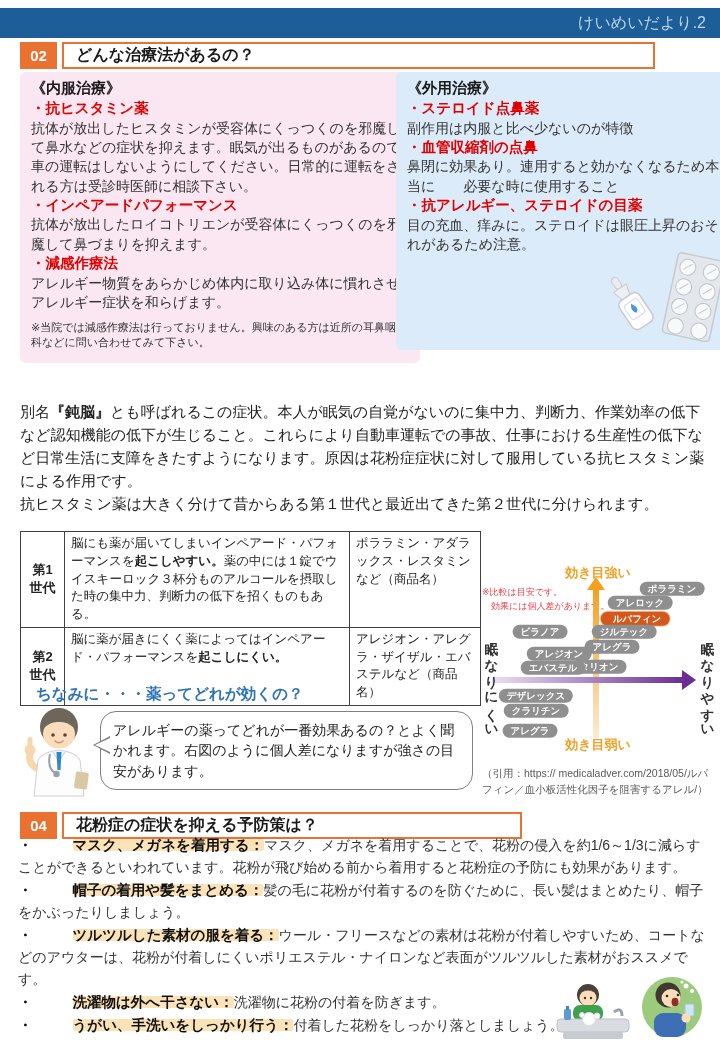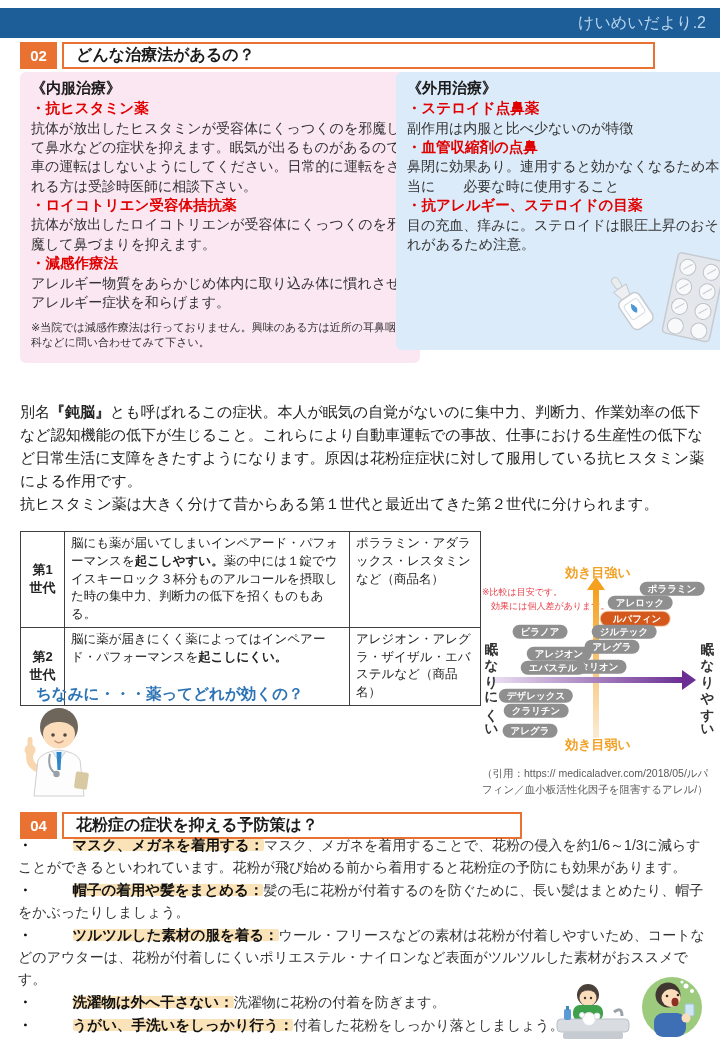--- a/index.html
+++ b/index.html
@@ -111,21 +111,21 @@
 
   <div class="sec-head" id="sec02">
     <div class="sec-num">02</div>
     <div class="sec-title">どんな治療法があるの？</div>
   </div>
 
   <div class="col col-oral">
     <div class="col-heading">《内服治療》</div>
     <div class="rx-label">・抗ヒスタミン薬</div>
     <div class="rx-body">抗体が放出したヒスタミンが受容体にくっつくのを邪魔して鼻水などの症状を抑えます。眠気が出るものがあるので車の運転はしないようにしてください。日常的に運転をされる方は受診時医師に相談下さい。</div>
-    <div class="rx-label">・ロイコトリエン受容体拮抗薬</div>
+    <div class="rx-label">・インペアードパフォーマンス</div>
     <div class="rx-body">抗体が放出したロイコトリエンが受容体にくっつくのを邪魔して鼻づまりを抑えます。</div>
     <div class="rx-label">・減感作療法</div>
     <div class="rx-body">アレルギー物質をあらかじめ体内に取り込み体に慣れさせアレルギー症状を和らげます。</div>
     <div class="col-note">※当院では減感作療法は行っておりません。興味のある方は近所の耳鼻咽喉科などに問い合わせてみて下さい。</div>
   </div>
 
   <div class="col col-topical">
     <div class="col-heading">《外用治療》</div>
     <div class="rx-label">・ステロイド点鼻薬</div>
     <div class="rx-body">副作用は内服と比べ少ないのが特徴</div>
@@ -230,20 +230,21 @@
       <path d="M35 35 Q39 38.5 43 35" stroke="#C89070" stroke-width="1.5" fill="none" stroke-linecap="round"></path>
       <path d="M39 44 Q22 46 18 54 L14 90 L64 90 L60 54 Q56 46 39 44 Z" fill="#FDFDFD" stroke="#CFCFCF"></path>
       <polygon points="32,45 46,45 39,55" fill="#E8F2FB"></polygon>
       <path d="M32 45 L39 55 L46 45" fill="none" stroke="#CFCFCF"></path>
       <polygon points="36.5,46 41.5,46 40.5,64 37.5,64" fill="#2F86C8"></polygon>
       <path d="M30 48 Q27 62 35 67" stroke="#9AA0A8" stroke-width="2" fill="none"></path>
       <circle cx="36.5" cy="68" r="3.2" fill="#9AA0A8"></circle>
       <rect x="55" y="66" width="13" height="17" rx="2" fill="#D8C9A3" transform="rotate(8 61 74)"></rect>
     </svg>
   </div>
+  <div class="bubble">アレルギーの薬ってどれが一番効果あるの？とよく聞かれます。右図のように個人差になりますが強さの目安があります。</div>
 
   <div class="sec-head" id="sec04">
     <div class="sec-num">04</div>
     <div class="sec-title">花粉症の症状を抑える予防策は？</div>
   </div>
 
   <div class="prevention">
     <p class="prev-item"><span class="prev-bullet">・</span><span class="prev-label">マスク、メガネを着用する：</span><span class="prev-body">マスク、メガネを着用することで、花粉の侵入を約1/6～1/3に減らすことができるといわれています。花粉が飛び始める前から着用すると花粉症の予防にも効果があります。</span></p>
     <p class="prev-item"><span class="prev-bullet">・</span><span class="prev-label">帽子の着用や髪をまとめる：</span><span class="prev-body">髪の毛に花粉が付着するのを防ぐために、長い髪はまとめたり、帽子をかぶったりしましょう。</span></p>
     <p class="prev-item"><span class="prev-bullet">・</span><span class="prev-label">ツルツルした素材の服を着る：</span><span class="prev-body">ウール・フリースなどの素材は花粉が付着しやすいため、コートなどのアウターは、花粉が付着しにくいポリエステル・ナイロンなど表面がツルツルした素材がおススメです。</span></p>

